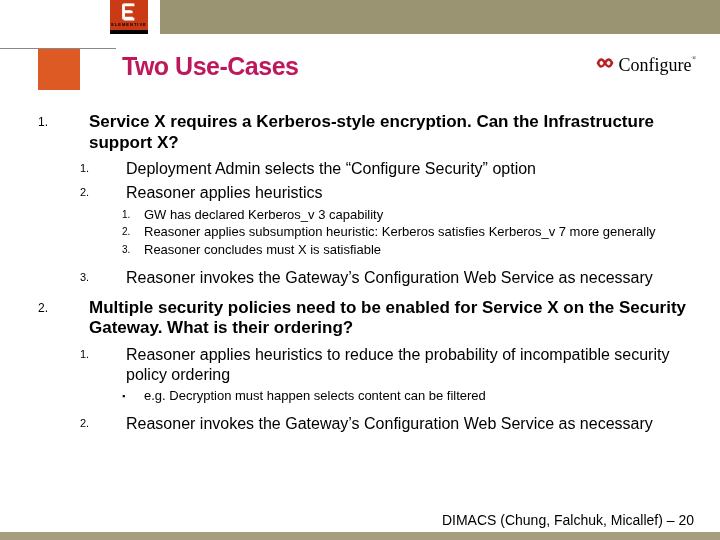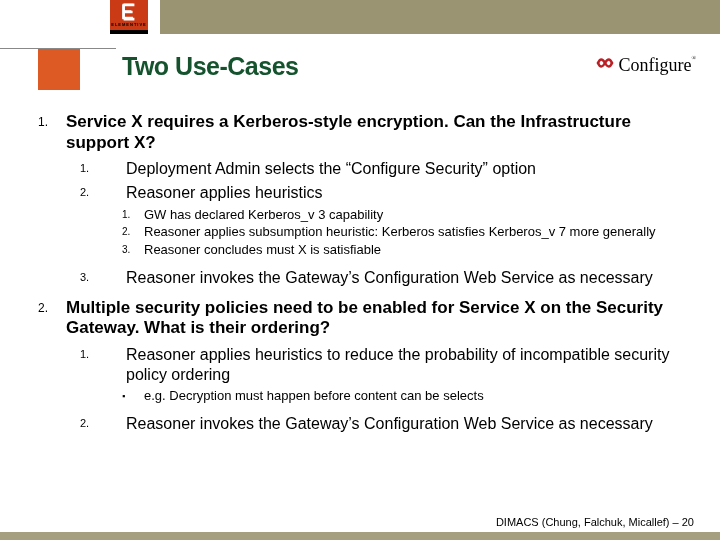--- a/index.html
+++ b/index.html
@@ -67,21 +67,21 @@
     height: 1px;
     background: #888;
   }
   .slide-title {
     position: absolute;
     left: 122px;
     top: 4px;
     font-family: "Arial Black", Arial, sans-serif;
     font-weight: 900;
     font-size: 25px;
-    color: #14532d;
+    color: #be185d;
     letter-spacing: -0.5px;
   }
   .telcordia {
     position: absolute;
     right: 24px;
     top: 54px;
     display: flex;
     align-items: center;
     gap: 4px;
   }
@@ -109,21 +109,21 @@
     line-height: 1.22;
   }
   .L1 { margin-bottom: 10px; }
   .L1-head {
     display: flex;
     font-weight: bold;
     font-size: 17px;
     margin-bottom: 6px;
   }
   .L1-num { width: 28px; font-weight: normal; font-size:12px; padding-top:3px;}
-  .L1-body { flex: 1; }
+  .L1-body { flex: 1; margin-left: 23px; }
   .L2 {
     margin-left: 42px;
     display: flex;
     font-size: 16px;
     margin-bottom: 4px;
   }
   .L2-num { width: 26px; font-size:11px; padding-top:3px;}
   .L2-body { flex: 1; margin-left: 20px; }
   .L3 {
     margin-left: 84px;
@@ -139,21 +139,21 @@
     font-size: 13px;
     margin-bottom: 2px;
   }
   .L3b-bullet { width: 22px; text-align:left; font-size:9px; padding-top:3px;}
   .L3b-body { flex: 1; }
   .spacer { height: 8px; }
   .footer {
     position: absolute;
     bottom: 12px;
     right: 26px;
-    font-size: 11px;
+    font-size: 14px;
     color: #000;
     text-align: right;
   }
   .bottom-band {
     position: absolute;
     bottom: 0;
     left: 0;
     right: 0;
     height: 8px;
     background: #a59f80;
@@ -235,21 +235,21 @@
       <div class="L1-body">Multiple security policies need to be enabled for Service X on the Security Gateway. What is their ordering?</div>
     </div>
 
     <div class="L2">
       <div class="L2-num">1.</div>
       <div class="L2-body">Reasoner applies heuristics to reduce the probability of incompatible security policy ordering</div>
     </div>
 
     <div class="L3b">
       <div class="L3b-bullet">▪</div>
-      <div class="L3b-body">e.g. Decryption must happen before content can be selects</div>
+      <div class="L3b-body">e.g. Decryption must happen selects content can be filtered</div>
     </div>
 
     <div class="spacer"></div>
 
     <div class="L2">
       <div class="L2-num">2.</div>
       <div class="L2-body">Reasoner invokes the Gateway’s Configuration Web Service as necessary</div>
     </div>
   </div>
 

